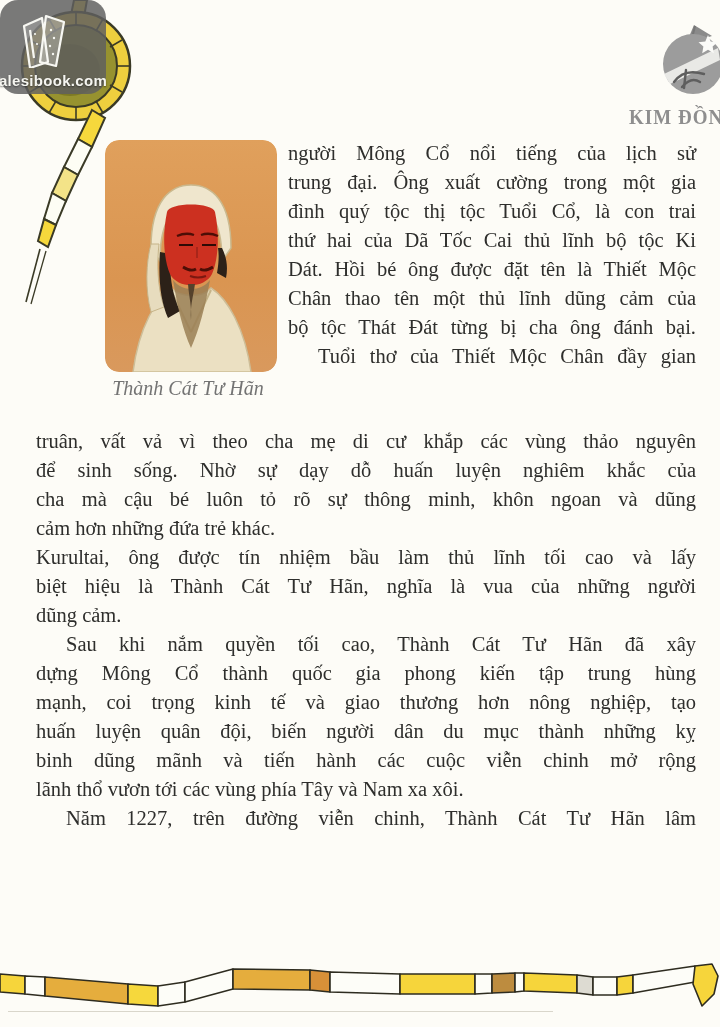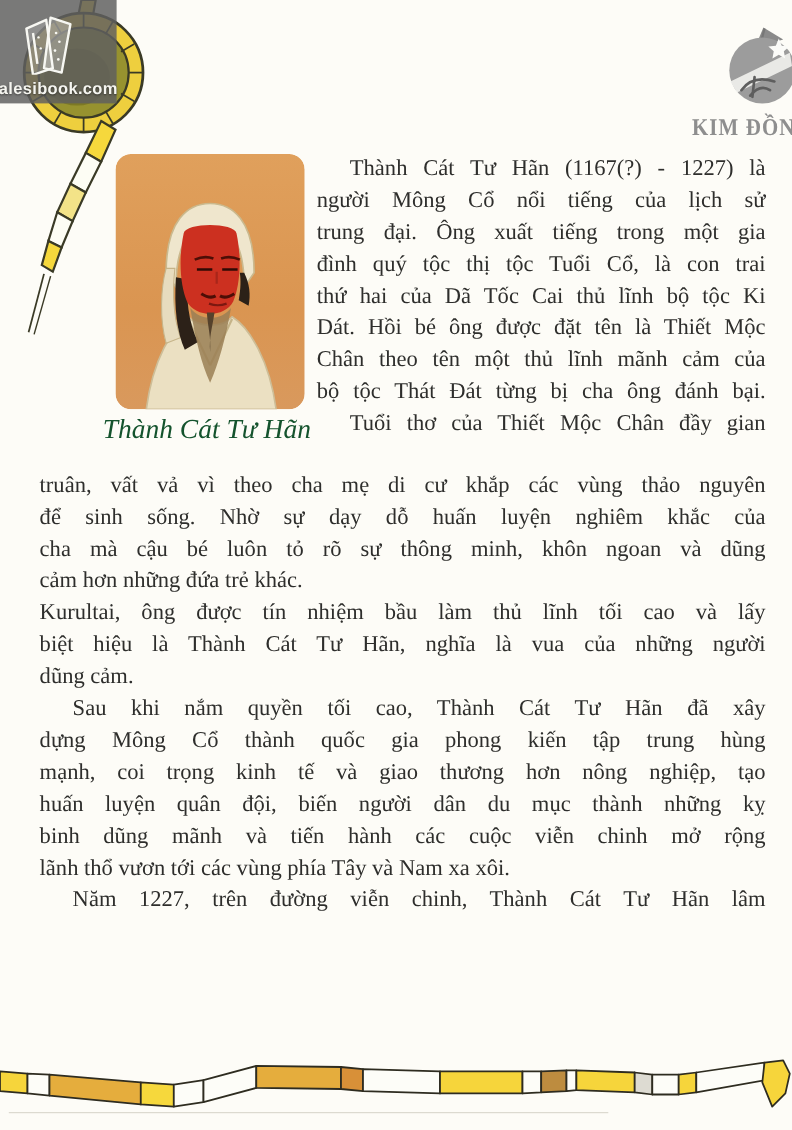--- a/index.html
+++ b/index.html
@@ -8,37 +8,37 @@
 
   
   .ornament-topleft{position:absolute;left:0;top:0;width:150px;height:312px;z-index:1;}
   .ribbon-bottom{position:absolute;left:0;top:958px;width:720px;height:69px;z-index:1;}
   .ribbon-shadow-line{position:absolute;left:8px;top:1011px;width:545px;height:1px;
        background:#d9d6cb;z-index:0;}
 
   
   .watermark{position:absolute;left:0;top:0;width:106px;height:94px;
        background:rgba(95,95,95,.84);z-index:5;display:flex;flex-direction:column;
-       align-items:center;justify-content:flex-end;}
+       align-items:center;justify-content:flex-end;border-radius:18px;}
   .watermark svg{position:absolute;top:4px;left:10px;}
   .watermark .wm-text{font-family:"Liberation Sans", sans-serif;font-weight:bold;
        color:#f5f5f0;font-size:15px;letter-spacing:.3px;margin-bottom:5px;
        text-shadow:0 1px 2px rgba(0,0,0,.5);}
 
   
   .publisher{position:absolute;left:624px;top:0;width:120px;height:112px;z-index:4;margin-top:24px;}
   .publisher .pub-name{position:absolute;left:0;top:82px;width:120px;text-align:center;
        font-family:"Liberation Serif", serif;font-weight:bold;font-size:19px;
        color:#8e8e8e;letter-spacing:1px;transform:scaleY(1.15);}
 
   
   .portrait{position:absolute;left:105px;top:140px;width:172px;height:232px;z-index:2;}
   .portrait svg{display:block;border-radius:14px;}
   .portrait-caption{position:absolute;left:88px;top:377px;width:200px;text-align:center;
-       font-style:italic;font-size:25px;color:#14532d;z-index:2;}
+       font-style:italic;font-size:20px;color:#737373;z-index:2;}
 
   
   .article-column{position:absolute;left:288px;top:139px;width:408px;z-index:3;}
   .article-full{position:absolute;left:36px;top:427px;width:660px;z-index:3;}
   .text-line{font-size:20.5px;line-height:29px;height:29px;color:#2e2e2c;
        white-space:nowrap;}
   .text-line.justify{white-space:normal;text-align:justify;text-align-last:justify;}
   .text-line.indent{padding-left:30px;box-sizing:border-box;}
 </style>
 </head>
@@ -160,27 +160,26 @@
     <path d="M78,127 Q86,132 91,129 M95,129 Q100,132 108,127" stroke="#4d0e06" stroke-width="2.8" fill="none"></path>
     <path d="M85,136 Q93,139 101,136" stroke="#7c1810" stroke-width="2" fill="none"></path>
 
     <path d="M68,140 C73,170 78,190 86,208 C94,190 100,168 105,140 C96,152 77,152 68,140 Z" fill="#9a7f55" opacity="0.85"></path>
     <path d="M83,144 C84,158 87,166 86,180 C85,166 88,158 90,144 Z" fill="#55422c"></path>
   </svg>
 </div>
 <div class="portrait-caption">Thành Cát Tư Hãn</div>
 
 <div class="article-column">
-    <div class="text-line justify indent">Thành Cát Tư Hãn (1167(?) - 1227) là</div>
     <div class="text-line justify">người Mông Cổ nổi tiếng của lịch sử</div>
-    <div class="text-line justify">trung đại. Ông xuất tiếng trong một gia</div>
+    <div class="text-line justify">trung đại. Ông xuất cường trong một gia</div>
     <div class="text-line justify">đình quý tộc thị tộc Tuổi Cổ, là con trai</div>
     <div class="text-line justify">thứ hai của Dã Tốc Cai thủ lĩnh bộ tộc Ki</div>
     <div class="text-line justify">Dát. Hồi bé ông được đặt tên là Thiết Mộc</div>
-    <div class="text-line justify">Chân theo tên một thủ lĩnh mãnh cảm của</div>
+    <div class="text-line justify">Chân thao tên một thủ lĩnh dũng cảm của</div>
     <div class="text-line justify">bộ tộc Thát Đát từng bị cha ông đánh bại.</div>
     <div class="text-line justify indent">Tuổi thơ của Thiết Mộc Chân đầy gian</div>
   </div>
 
 <div class="article-full">
     <div class="text-line justify">truân, vất vả vì theo cha mẹ di cư khắp các vùng thảo nguyên</div>
     <div class="text-line justify">để sinh sống. Nhờ sự dạy dỗ huấn luyện nghiêm khắc của</div>
     <div class="text-line justify">cha mà cậu bé luôn tỏ rõ sự thông minh, khôn ngoan và dũng</div>
     <div class="text-line">cảm hơn những đứa trẻ khác.</div>
     <div class="text-line justify">Kurultai, ông được tín nhiệm bầu làm thủ lĩnh tối cao và lấy</div>

